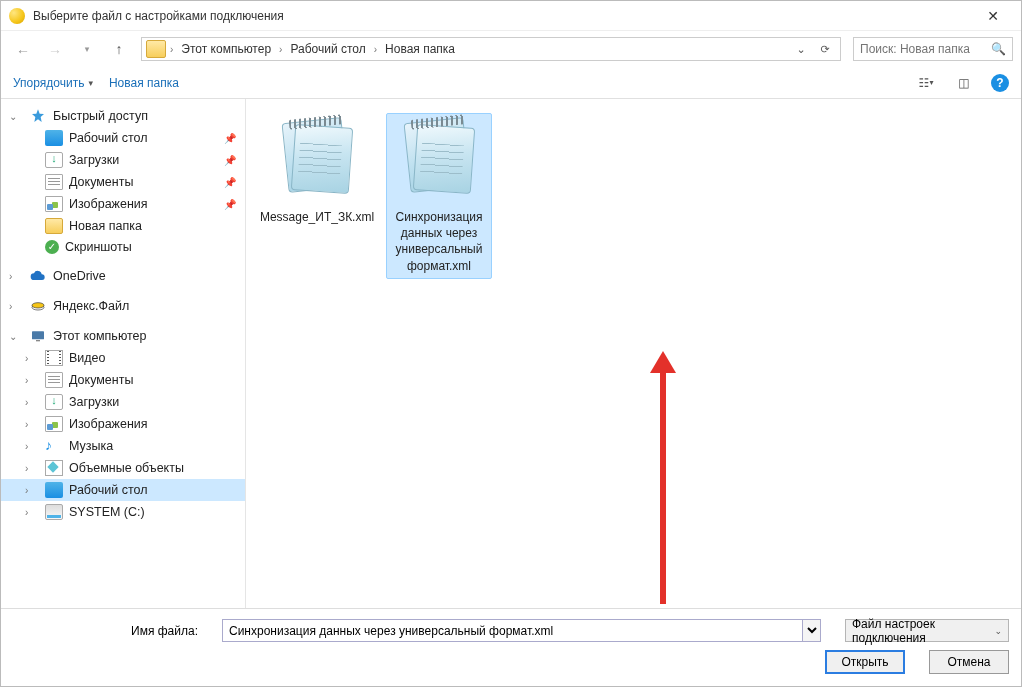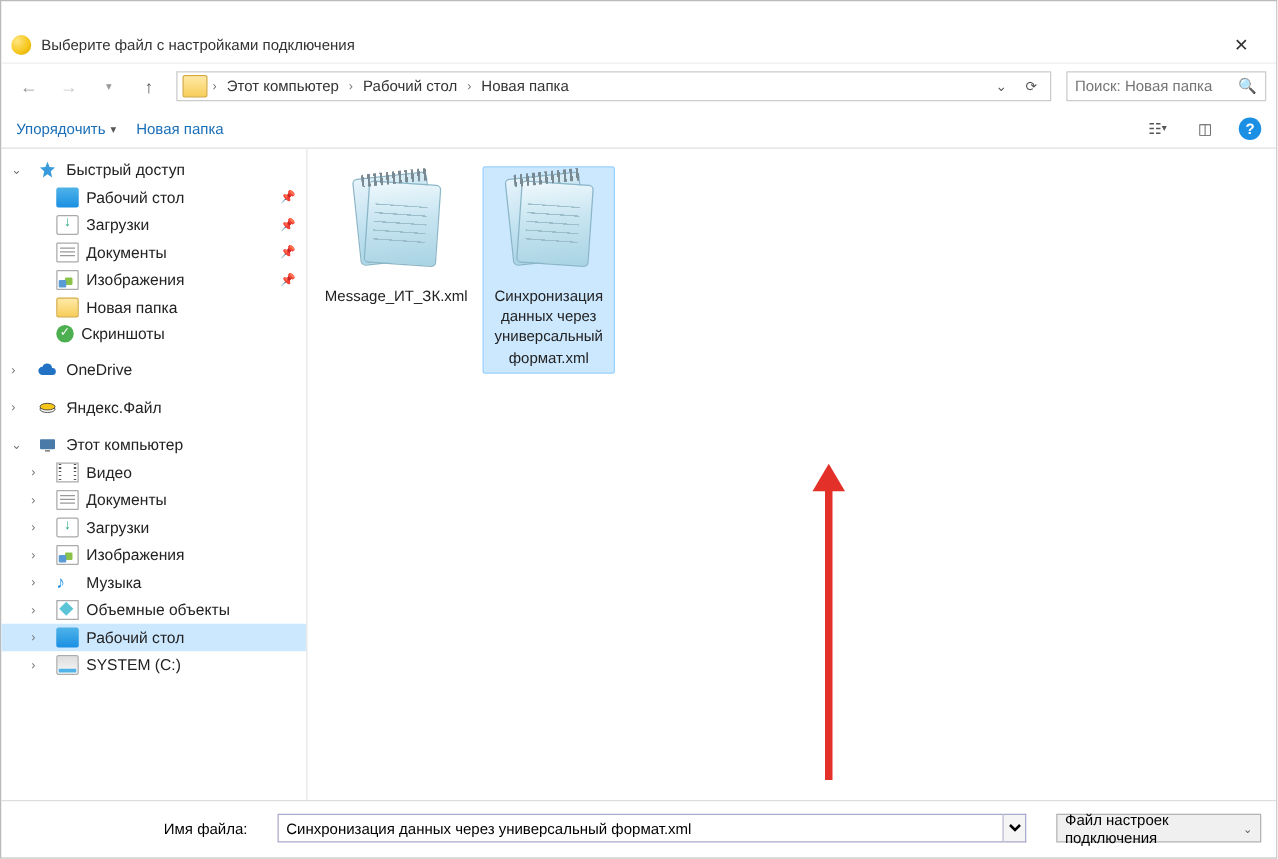--- a/index.html
+++ b/index.html
@@ -1,21 +1,21 @@
 <!DOCTYPE html>
 <html><head>
 <meta charset="utf-8">
 <style>
 * { box-sizing: border-box; margin: 0; padding: 0; font-family: "Segoe UI", Tahoma, sans-serif; }
 body { background: #fff; width: 1022px; height: 687px; overflow: hidden; }
 
 .window { width: 1022px; height: 687px; border: 1px solid #bbb; display: flex; flex-direction: column; background: #fff; }
 
 
-.titlebar { height: 30px; display: flex; align-items: center; padding: 0 8px; border-bottom: 1px solid #eee; margin-top: 20px; }
+.titlebar { height: 30px; display: flex; align-items: center; padding: 0 8px; border-bottom: 1px solid #eee; }
 .titlebar .app-icon { width: 16px; height: 16px; border-radius: 50%; background: radial-gradient(circle at 30% 30%, #ffe680, #f5c518 60%, #d4a000); margin-right: 8px; }
 .titlebar .title { font-size: 12px; color: #333; flex: 1; }
 .titlebar .close { width: 40px; height: 28px; display: flex; align-items: center; justify-content: center; color: #333; font-size: 14px; }
 
 
 .navbar { height: 36px; display: flex; align-items: center; padding: 4px 8px; gap: 4px; }
 .nav-btn { width: 28px; height: 28px; display: flex; align-items: center; justify-content: center; color: #999; font-size: 14px; border-radius: 2px; }
 .nav-up { color: #555; }
 .addressbar { flex: 1; height: 24px; border: 1px solid #ccc; display: flex; align-items: center; padding: 0 4px; gap: 2px; font-size: 12px; color: #333; margin-left: 4px; }
 .folder-chip { width: 20px; height: 18px; background: linear-gradient(#ffe9a6,#f7ce5b); border: 1px solid #d6a93a; border-radius: 2px; }
@@ -303,15 +303,21 @@
       <span class="fn-label">Имя файла:</span>
       <div class="fn-combo" style="flex:1;">
         <input class="fn-input" value="Синхронизация данных через универсальный формат.xml" style="">
         <select></select>
       </div>
       <div class="ft-combo">
         <span>Файл настроек подключения</span>
         <span class="dd">⌄</span>
       </div>
     </div>
+    <div class="row row2">
+      <div class="btn primary">
+          <span>Открыть</span>
+        </div>
+      <div class="btn">Отмена</div>
+    </div>
   </div>
 
 </div>
 
 </body></html>

